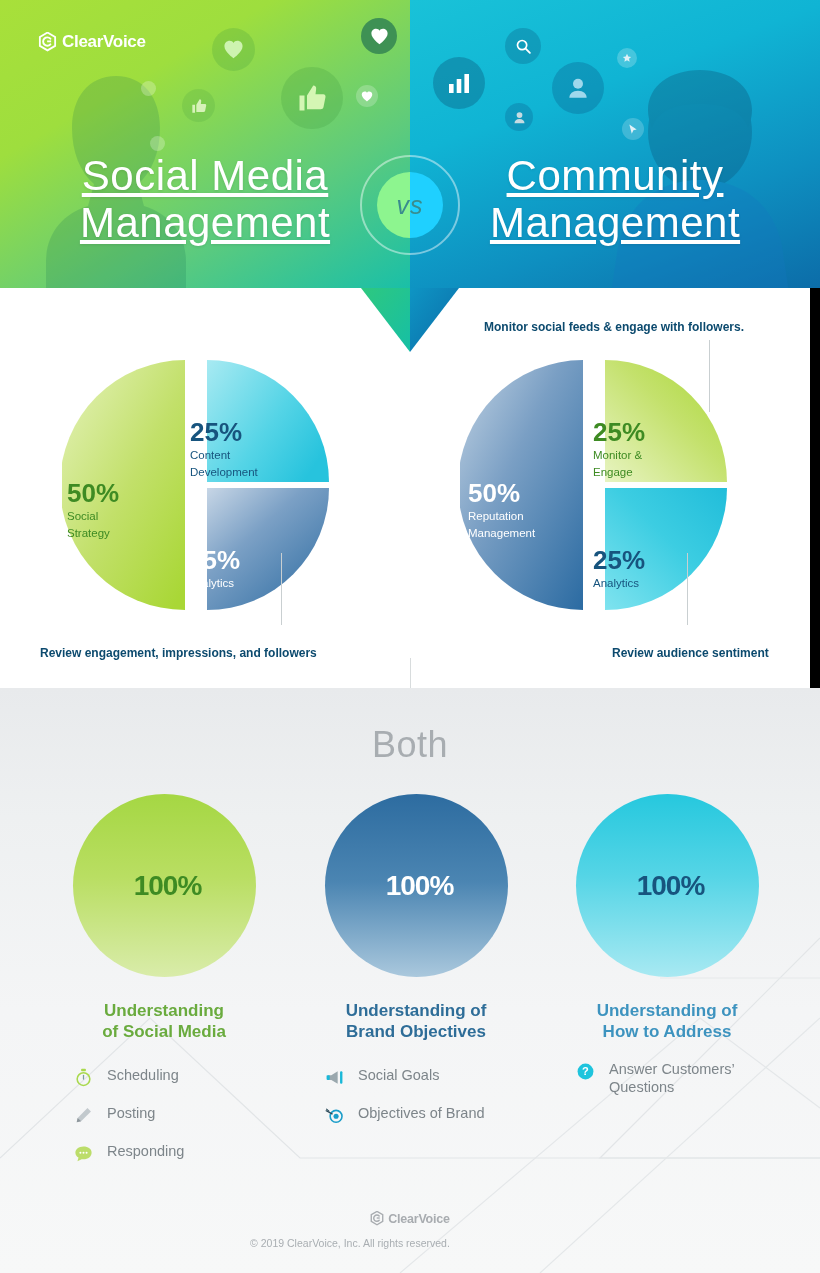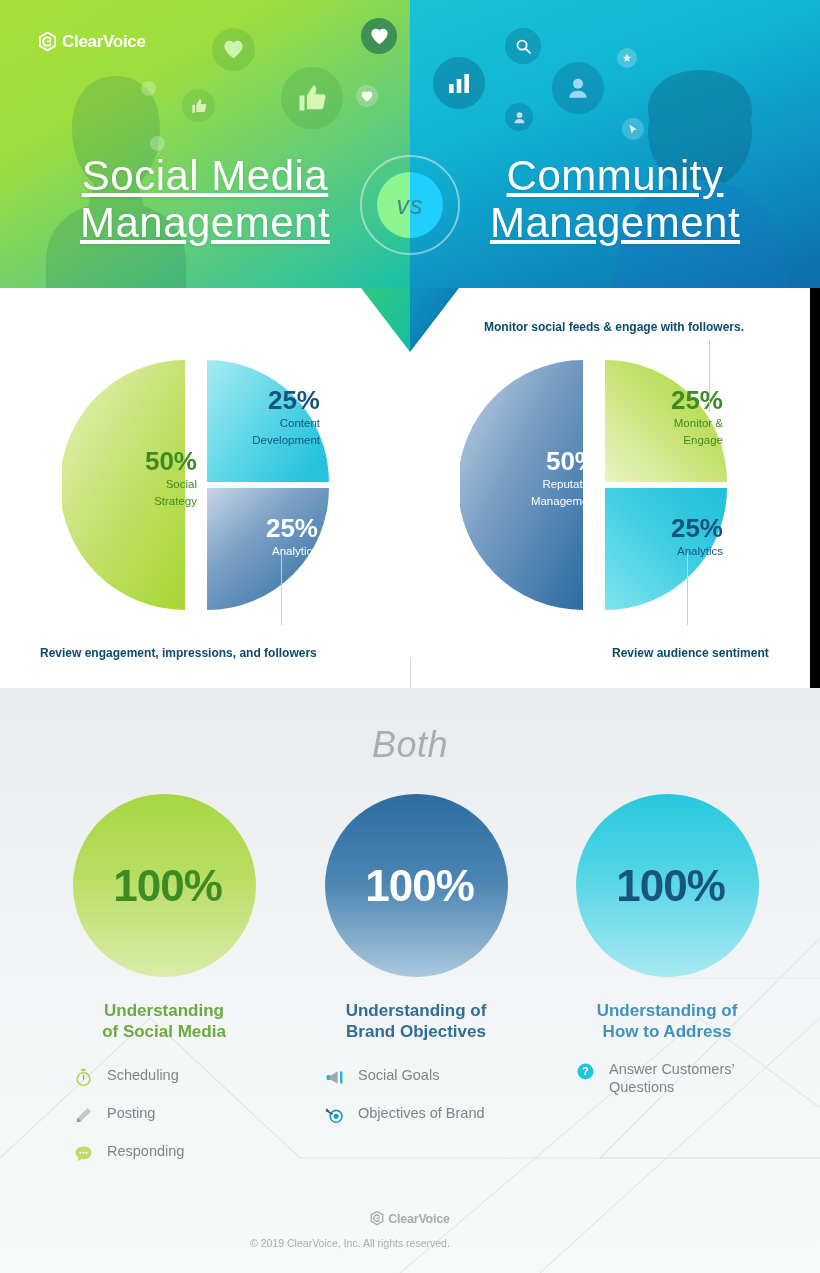--- a/index.html
+++ b/index.html
@@ -57,42 +57,42 @@
 
   
   .mid { position:absolute; left:0; top:288px; width:820px; height:400px; background:#fff; }
   .mid-divider { position:absolute; left:410px; top:370px; width:1px; height:316px; background:#d8dcdd; }
 
   .caption { position:absolute; color:#0c4a6e; font-size:12px; font-weight:700; white-space:nowrap; }
 
   
   .pie { position:absolute; }
 
-  .pie-label { position:absolute; text-align:right; width:130px; }
+  .pie-label { position:absolute; text-align:left; width:130px;margin-top:32px; }
   .pie-pct { font-size:26px; font-weight:bold; line-height:1.05; }
   .pie-sub { font-size:11.5px; line-height:1.25; margin-top:2px; }
 
   .leader { position:absolute; width:1px; background:#c9cfd1; }
 
   
   .both {
     position:absolute; left:0; top:688px; width:820px; height:585px;
     background:linear-gradient(180deg,#e8eaec 0%, #eef0f1 22%, #f4f5f6 55%, #f7f8f8 100%);
     overflow:hidden;
   }
   .both-deco { position:absolute; inset:0; }
   .both-title {
     position:absolute; left:0; top:36px; width:820px; text-align:center;
-    color:#a8adb1; font-size:36px; font-weight:300; letter-spacing:.5px;font-style:italic;
+    color:#a8adb1; font-size:36px; font-weight:300; letter-spacing:.5px;
   }
   .circ {
     position:absolute; width:183px; height:183px; border-radius:50%;
     display:flex; align-items:center; justify-content:center;
   }
-  .circ span { font-size:44px; font-weight:bold; letter-spacing:-1px;margin-left:6px; }
+  .circ span { font-size:28px; font-weight:bold; letter-spacing:-1px;margin-left:6px; }
 
   .col-head {
     position:absolute; width:260px; text-align:center; font-size:17px;
     font-weight:bold; line-height:1.26;
   }
   .bullets { position:absolute; }
   .bullet { display:flex; align-items:flex-start; gap:13px; margin-bottom:16px; }
   .bullet .ic { width:22px; height:22px; flex:0 0 22px; display:flex; align-items:center; justify-content:center; }
   .bullet .tx { font-size:14.5px; color:#7d858a; line-height:1.22; padding-top:1px; }
 

